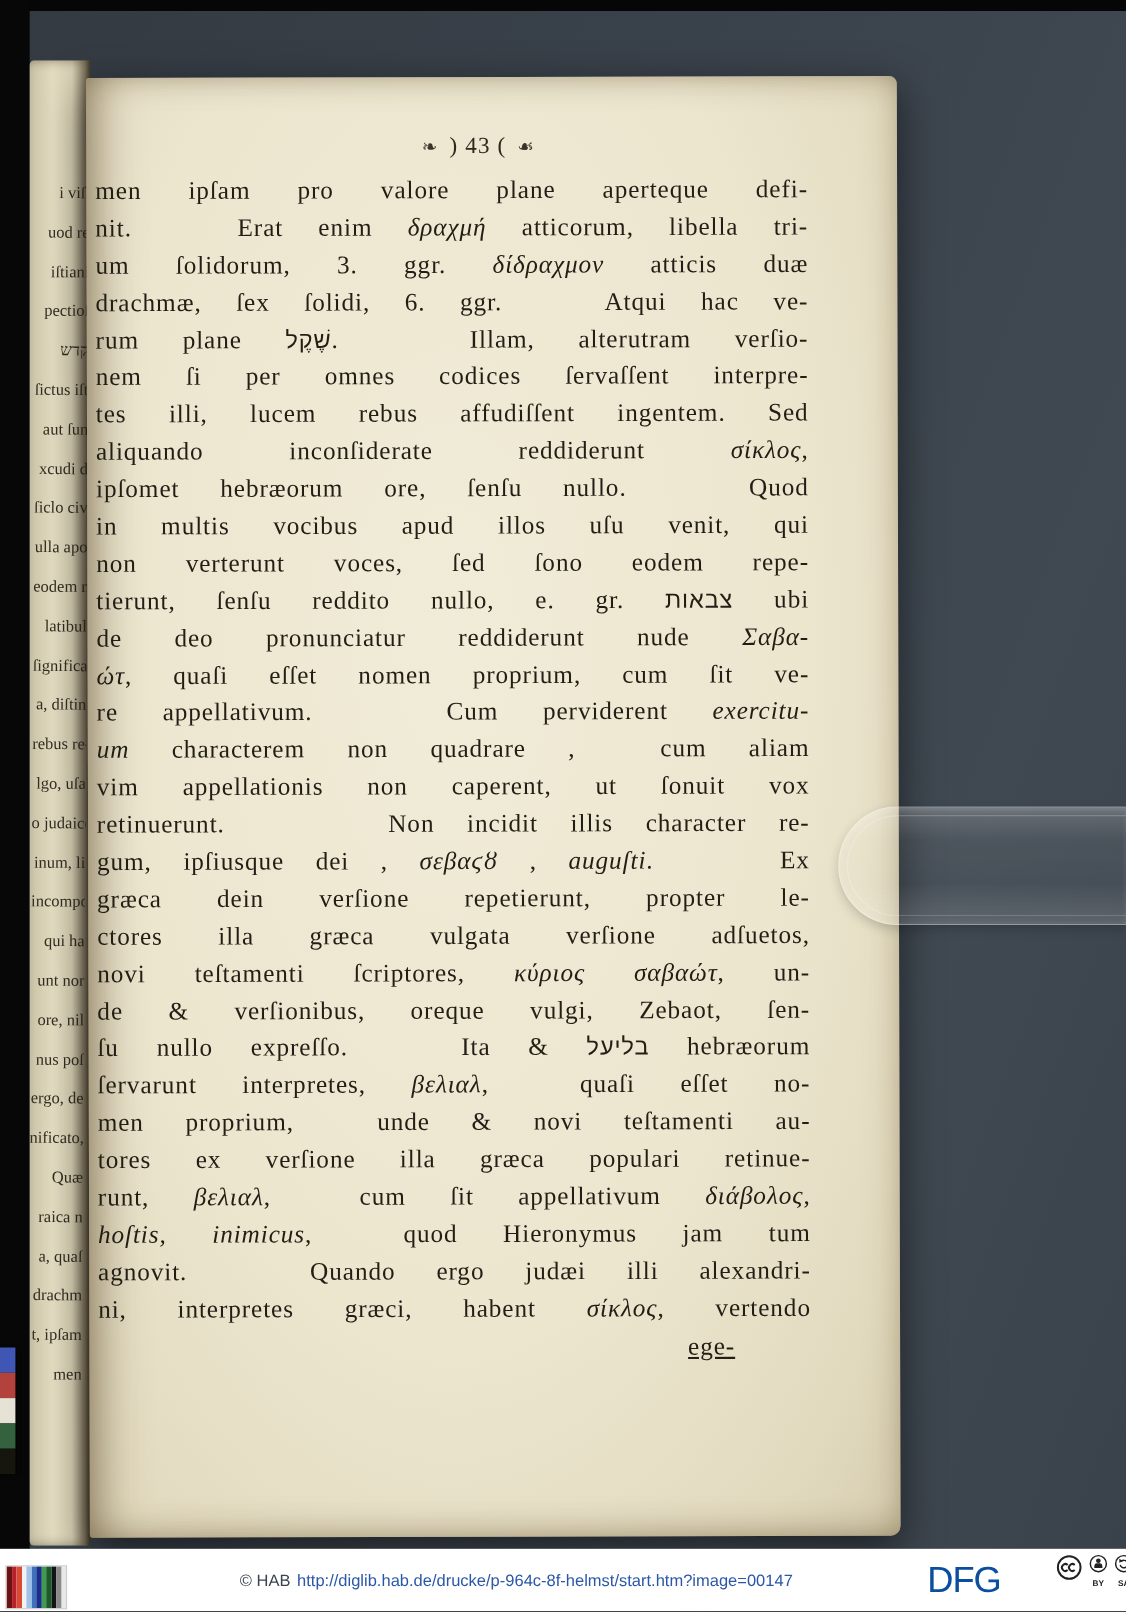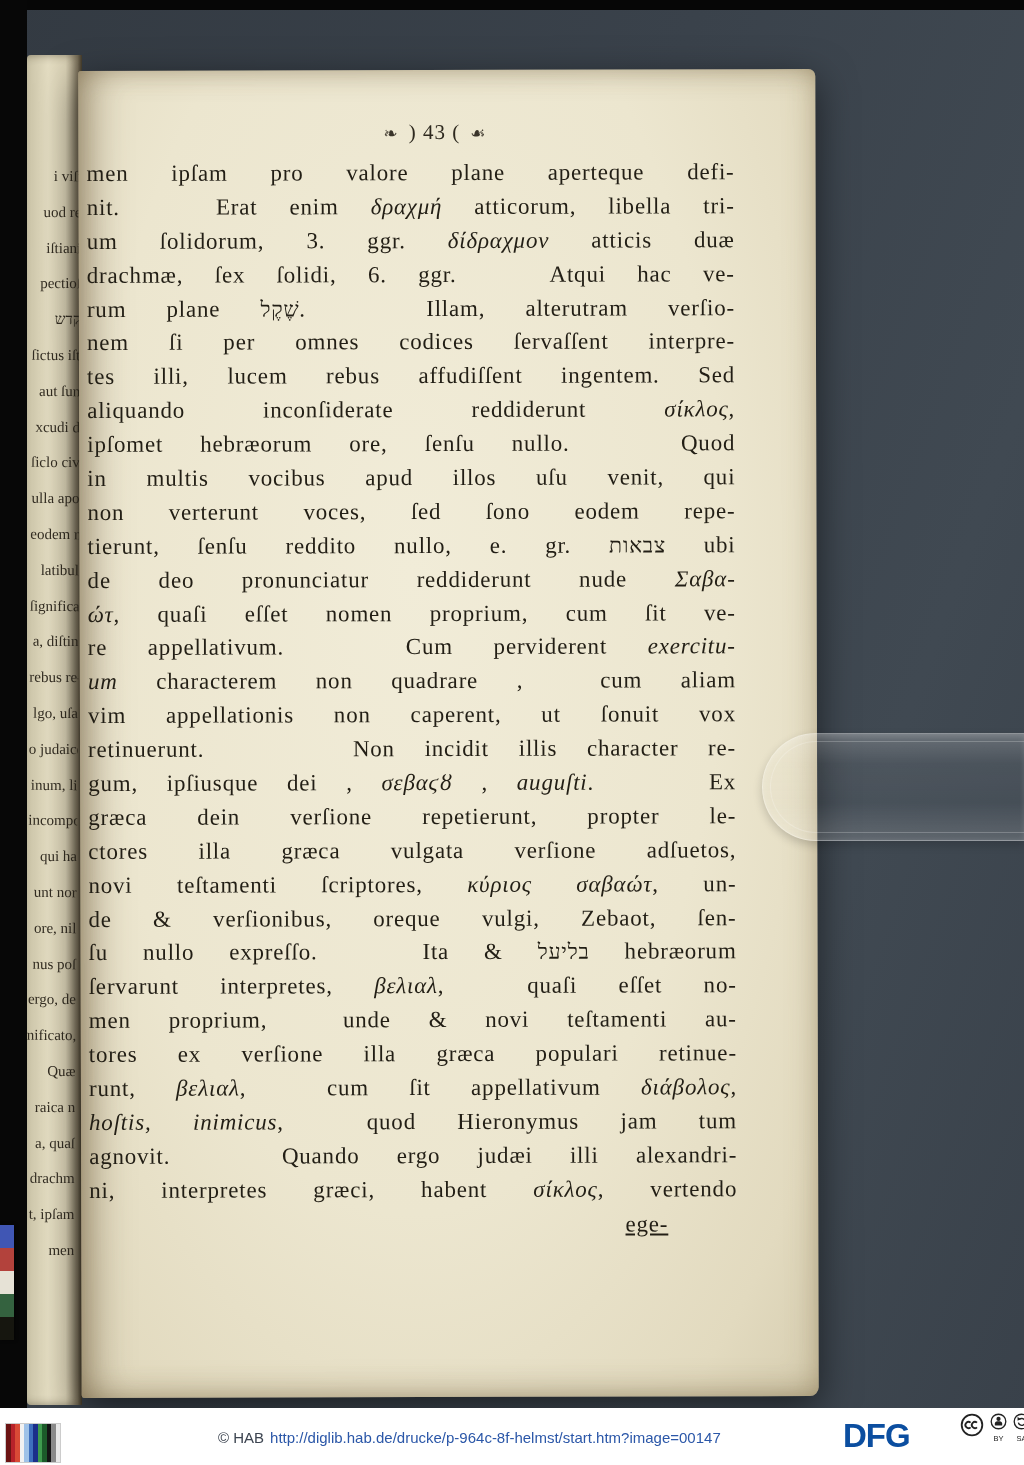--- a/index.html
+++ b/index.html
@@ -53,21 +53,21 @@
   .page-header .orn{font-size:17px;color:#3a342a;margin:0 10px;}
   .text-block{
     position:absolute;left:8px;top:86px;width:648px;
     font-size:23px;line-height:33.9px;letter-spacing:.8px;word-spacing:1.5px;
   }
   .text-line{
     white-space:pre-wrap;text-align:justify;text-align-last:justify;
     height:33.9px;overflow:visible;
   }
   .text-line .it{font-style:italic;margin-top:16px;}
-  .text-line .heb{font-family:Liberation Serif, serif;font-size:.93em;}
+  .text-line .heb{font-family:Liberation Sans, sans-serif;font-size:.93em;}
   .catchword{
     position:absolute;top:1142px;right:150px;font-size:23px;letter-spacing:.8px;color:var(--ink);text-decoration:underline;
   }
   .holder-strip{
     position:absolute;left:762px;top:733px;width:262px;height:106px;z-index:5;
     background:linear-gradient(180deg,rgba(255,255,255,.22) 0%,rgba(255,255,255,.07) 28%,rgba(235,240,245,.05) 65%,rgba(255,255,255,.17) 100%);
     border-radius:55px 0 0 55px;
     border:1px solid rgba(255,255,255,.30);border-right:none;
     box-shadow:0 4px 10px rgba(0,0,0,.18), inset 0 2px 6px rgba(255,255,255,.18);
   }
@@ -84,28 +84,28 @@
     outline:1px solid #ccc;
   }
   .footer-colorchart .stripe{flex:1;}
   .copyright{
     position:absolute;left:218px;top:50%;transform:translateY(-50%);
     font-size:15px;color:#3c4450;white-space:nowrap;
   }
   .copyright .url{color:var(--url_blue);margin-left:6px;}
   .dfg{
     position:absolute;left:843px;top:50%;transform:translateY(-53%);
-    font-size:33px;font-weight:bold;color:var(--dfg_blue);letter-spacing:-1px;
+    font-size:33px;font-weight:normal;color:var(--dfg_blue);letter-spacing:-1px;
   }
   .cc-badge{
     position:absolute;right:10px;top:5px;display:flex;align-items:flex-start;gap:6px;
   }
   .cc-ic{display:inline-block;}
   .cc-col{display:flex;flex-direction:column;align-items:center;gap:0;}
-  .cc-lbl{font-size:7.5px;font-weight:normal;color:#222;line-height:8px;margin-top:1px;}
+  .cc-lbl{font-size:7.5px;font-weight:bold;color:#222;line-height:8px;margin-top:1px;}
 </style>
 </head>
 <body>
 
 <div class="stage">
   <div class="top-black"></div>
   <div class="left-black"></div>
 
   <div class="prev-page">
     <div class="fragments">

